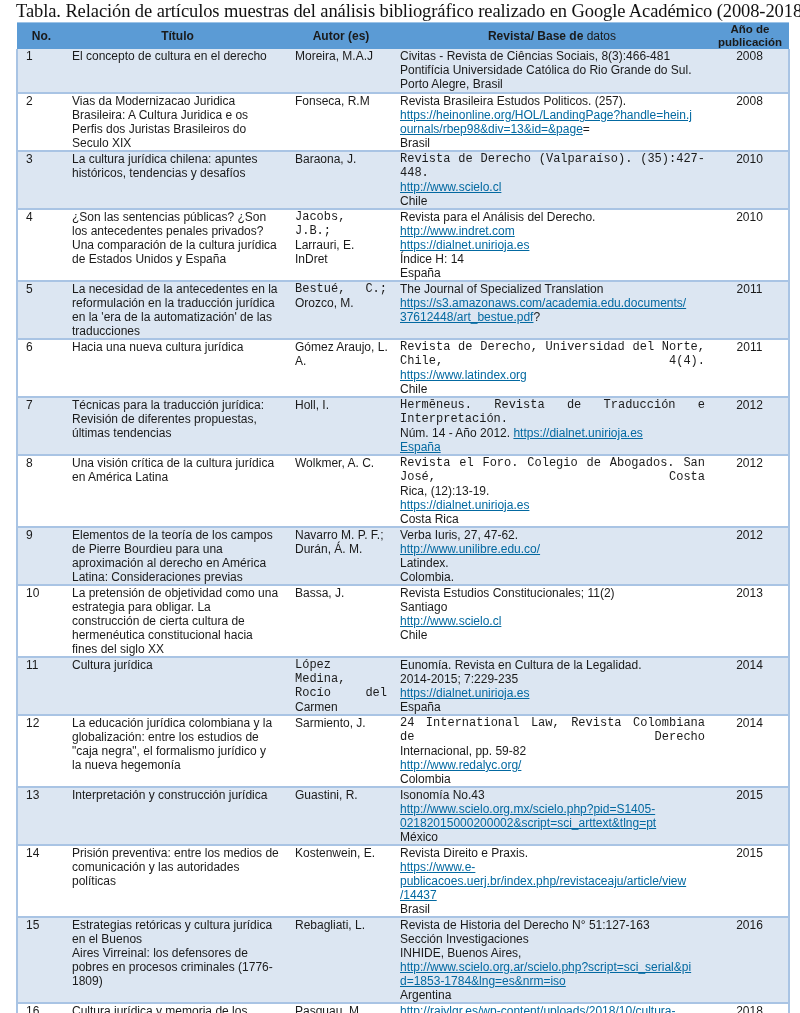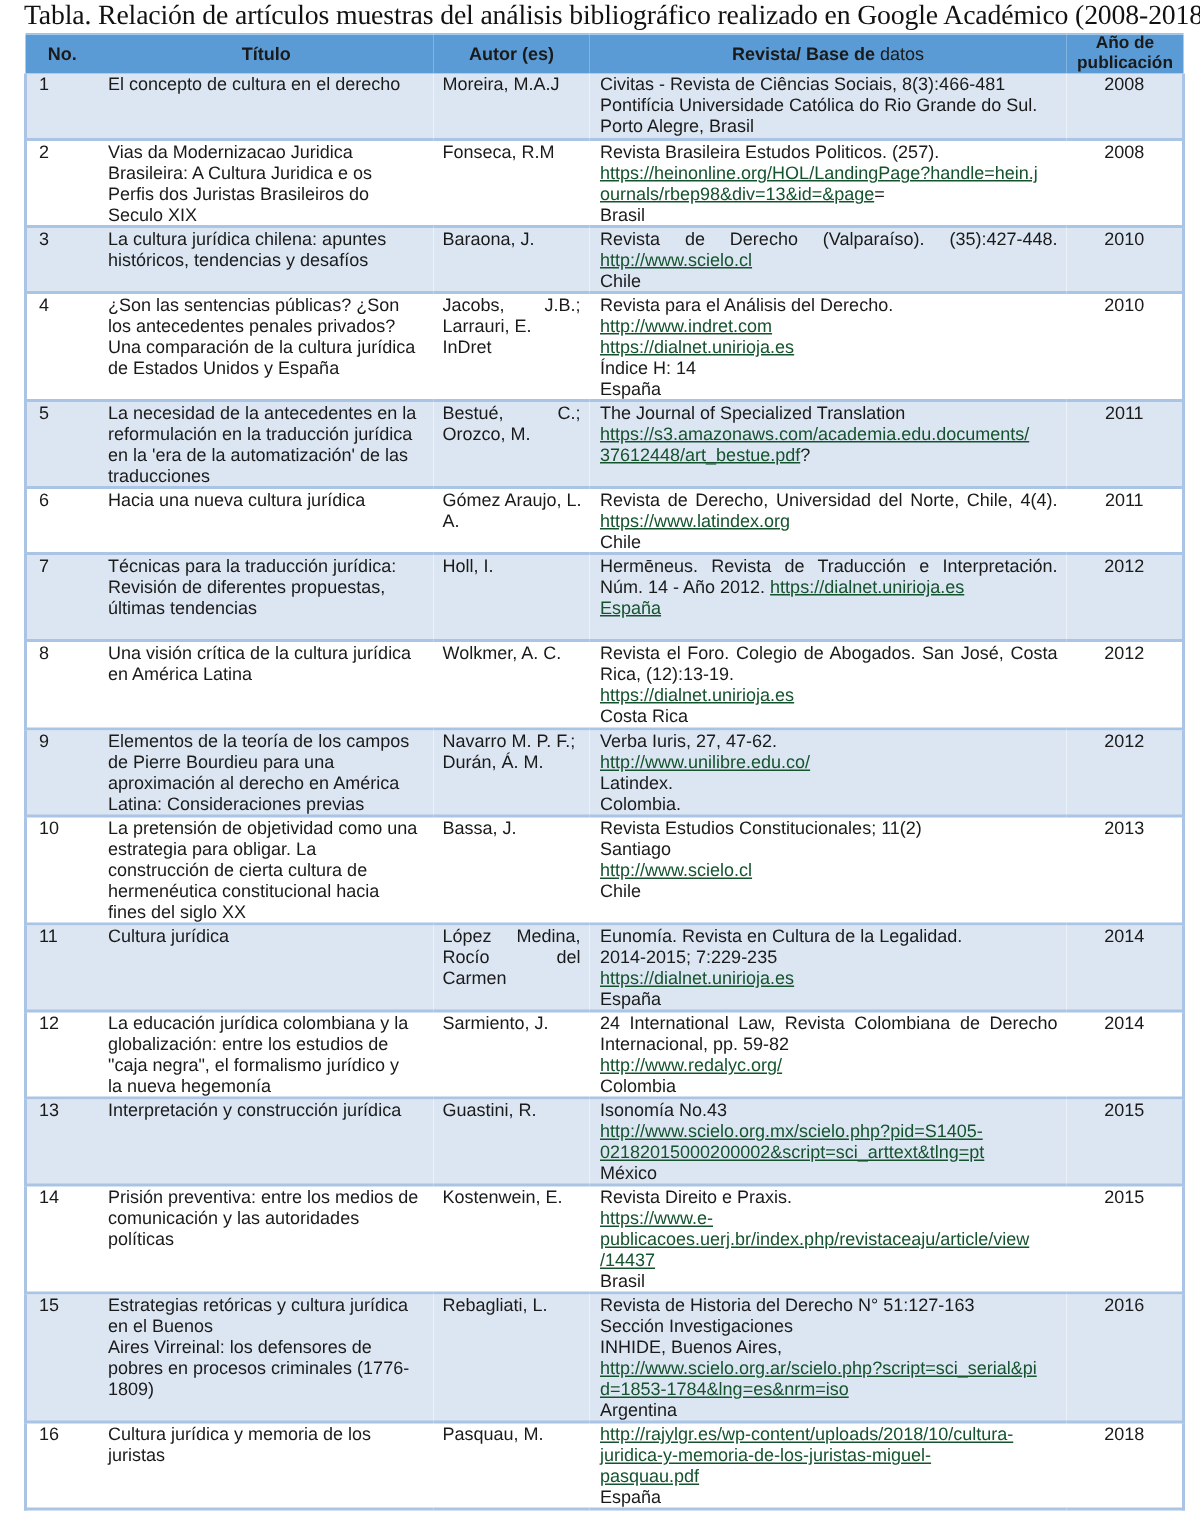--- a/index.html
+++ b/index.html
@@ -18,22 +18,22 @@
   td { vertical-align: top; padding: 0 6px 0 6px; border-bottom: 2px solid #a9c4e4; overflow: hidden; }
   tr.odd td { background: #dce6f2; }
   tr.even td { background: #ffffff; }
   td.no { padding-left: 8px; }
   td.author { text-align: justify; text-align-last: left; padding-right: 6px; margin-left: 28px; }
   td.year { text-align: center; }
   td.journal { padding-left: 7px; padding-right: 6px; }
   tbody tr td:first-child { border-left: 2px solid #a9c4e4; }
   tbody tr td:last-child { border-right: 2px solid #a9c4e4; }
   .line { display: block; white-space: nowrap; }
-  .jline { display: block; }
-  .link { color: #14532d; text-decoration: underline; }
+  .jline { display: block; font-family: Liberation Mono, monospace; }
+  .link { color: #0369a1; text-decoration: underline; }
   .justify { text-align: justify; text-align-last: justify; }
 </style>
 </head>
 <body>
 
 <div class="caption"><b>Tabla.</b><span> Relación de artículos muestras del análisis bibliográfico realizado en Google Académico (2008-2018)</span></div>
 
 <table>
   <colgroup>
     <col class="c-no">

